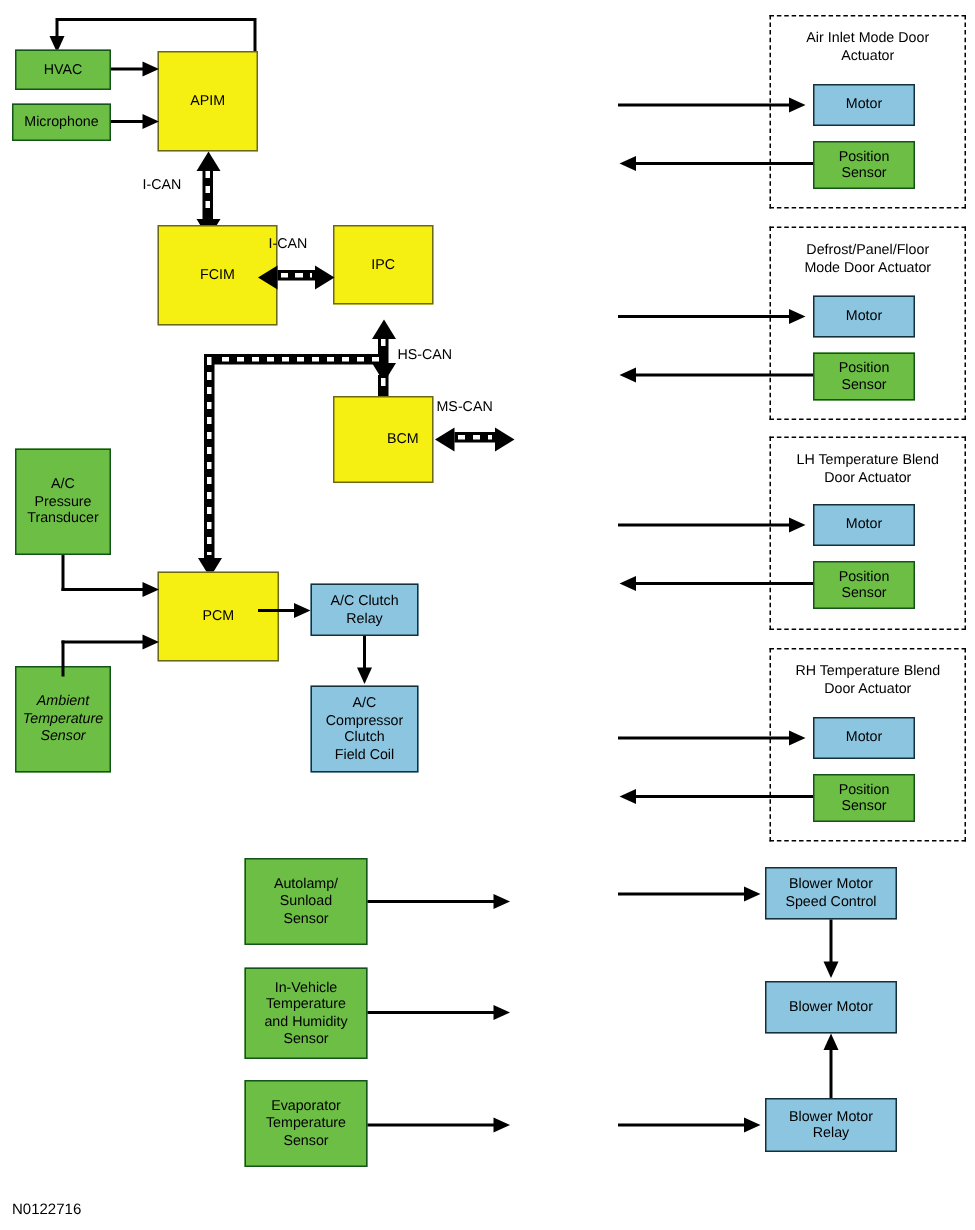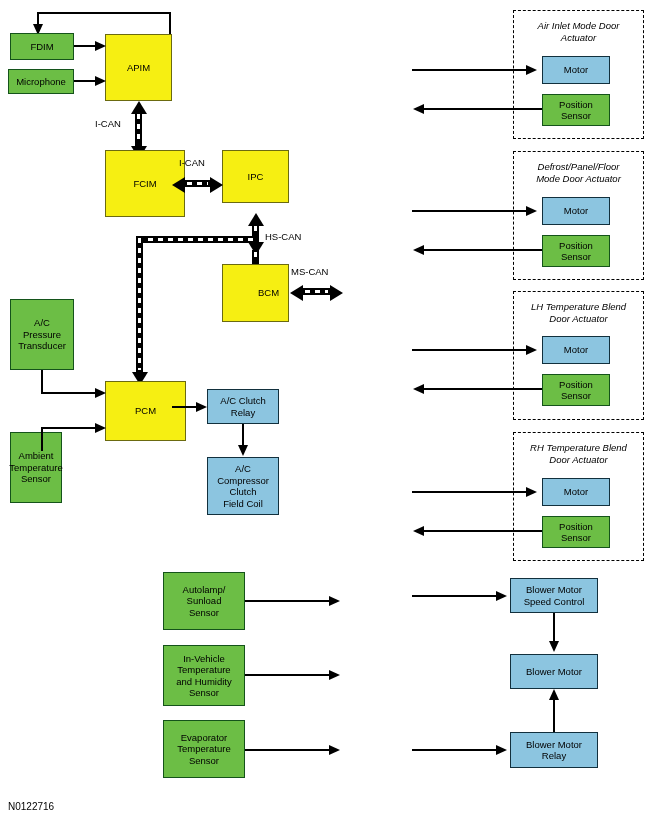--- a/index.html
+++ b/index.html
@@ -48,21 +48,20 @@
     border:1.6px dashed #000;
     background:transparent;
   }
   .group-title{
     position:absolute;
     text-align:center;
     font-size:9.5px;
     line-height:12px;
     color:#000;
     white-space:pre-line;
-    font-style:italic;
   }
 
   
   .hline{position:absolute;background:#000;height:2.4px;}
   .vline{position:absolute;background:#000;width:2.4px;}
 
   
   .arw{position:absolute;width:0;height:0;}
   .arw.right{border-top:5.5px solid transparent;border-bottom:5.5px solid transparent;border-left:11px solid #000;}
   .arw.left {border-top:5.5px solid transparent;border-bottom:5.5px solid transparent;border-right:11px solid #000;}
@@ -120,21 +119,21 @@
 </head>
 <body>
 
 <div id="canvas">
 
   <div class="vline" style="left:169px;top:14px;height:36px;"></div>
   <div class="hline" style="left:38px;top:12px;width:133px;"></div>
   <div class="vline" style="left:37px;top:12px;height:14px;"></div>
   <div class="arw down" style="left:33px;top:24px;"></div>
 
-  <div class="node green" style="left:10px;top:33px;width:64px;height:27px;">FDIM</div>
+  <div class="node green" style="left:10px;top:33px;width:64px;height:27px;">HVAC</div>
 
   <div class="node green" style="left:8px;top:69px;width:66px;height:25px;">Microphone</div>
 
   <div class="node yellow" style="left:105px;top:34px;width:67px;height:67px;">APIM</div>
 
   <div class="hline" style="left:74px;top:45px;width:23px;"></div>
   <div class="arw right" style="left:95px;top:40.5px;"></div>
 
   <div class="hline" style="left:74px;top:80px;width:23px;"></div>
   <div class="arw right" style="left:95px;top:75.5px;"></div>
@@ -169,21 +168,21 @@
 
   <div class="bus-h" style="left:303px;top:288px;width:27px;"></div>
   <div class="bus-arw left" style="left:290px;top:284.5px;"></div>
   <div class="bus-arw right" style="left:330px;top:284.5px;"></div>
   <div class="edge-label" style="left:291px;top:266px;">MS-CAN</div>
 
   <div class="node green" style="left:10px;top:299px;width:64px;height:71px;">A/C
 Pressure
 Transducer</div>
 
-  <div class="node green" style="left:10px;top:432px;width:52px;height:71px;">Ambient
+  <div class="node green" style="left:10px;top:444px;width:64px;height:71px;font-style:italic;">Ambient
 Temperature
 Sensor</div>
 
   <div class="node yellow" style="left:105px;top:381px;width:81px;height:60px;">PCM</div>
 
   <div class="vline" style="left:41px;top:370px;height:24px;"></div>
   <div class="hline" style="left:41px;top:392px;width:56px;"></div>
   <div class="arw right" style="left:95px;top:387.5px;"></div>
 
   <div class="vline" style="left:41px;top:427px;height:24px;"></div>

